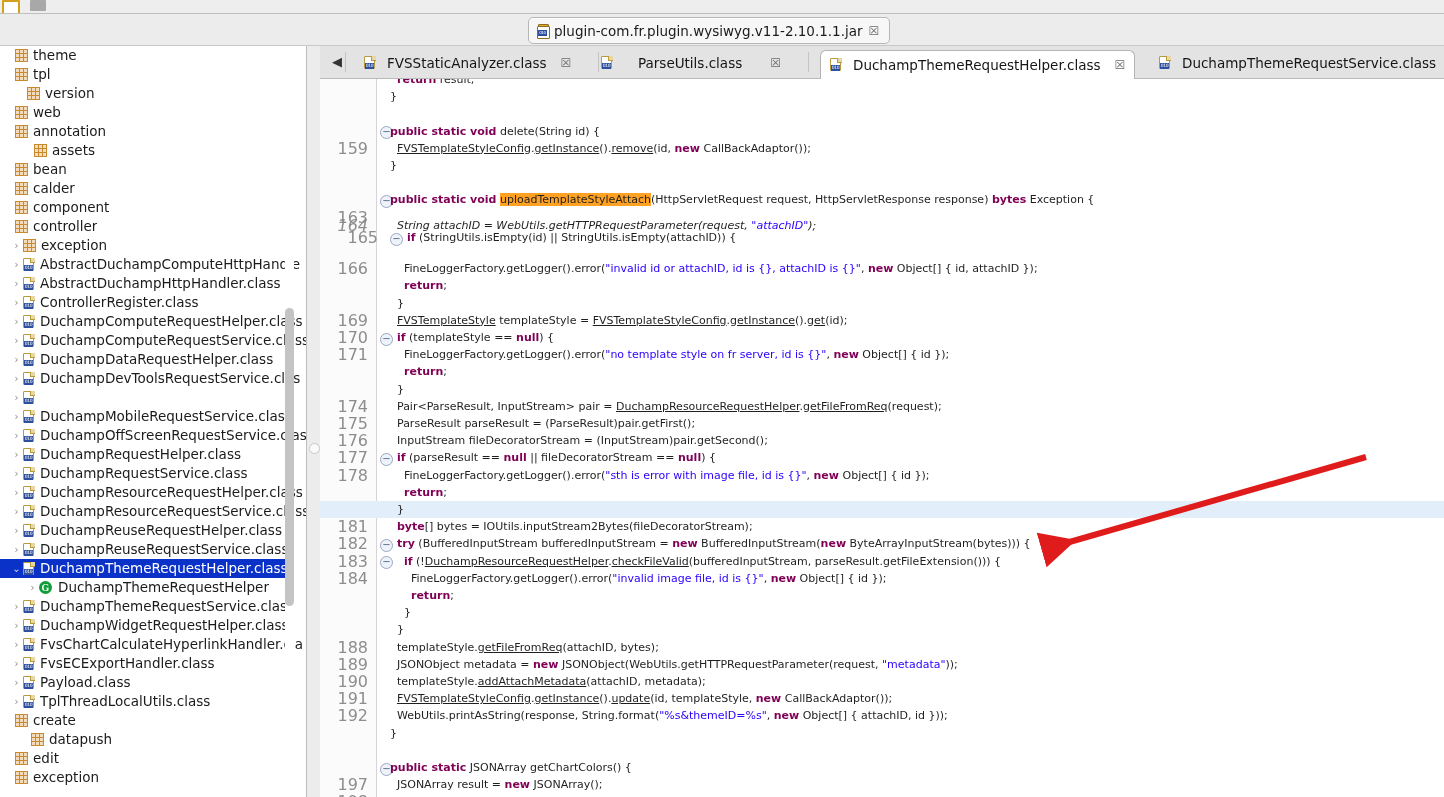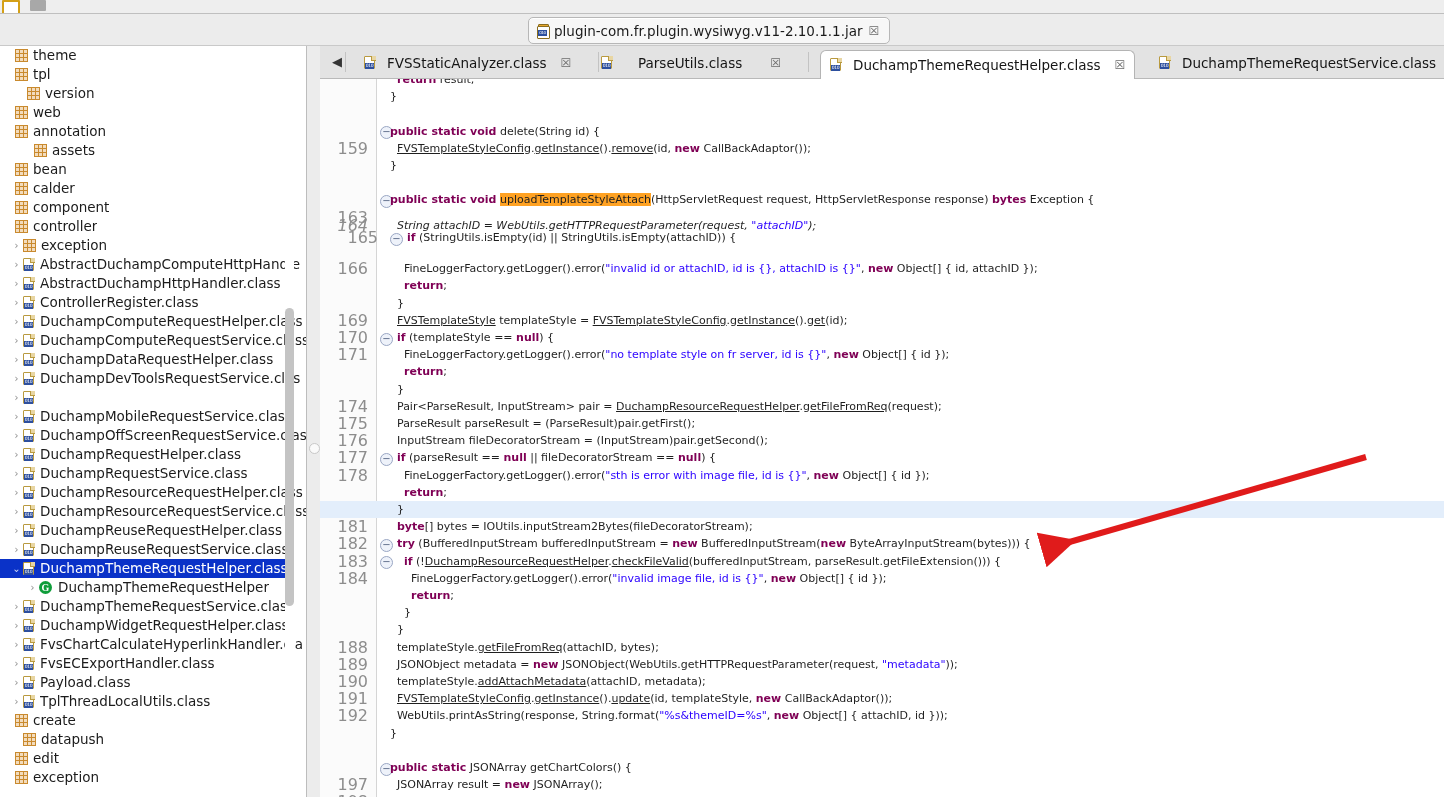--- a/index.html
+++ b/index.html
@@ -456,21 +456,21 @@
           <span class="twisty"></span>
           <span class="pkg-ico">
             <span class="g"></span>
             <span class="hv h1"></span>
             <span class="hv h2"></span>
             <span class="hv v1"></span>
             <span class="hv v2"></span>
           </span>
           <span class="lbl">create</span>
         </div>
-        <div class="node" style="top: 684px; padding-left: 2px; position: absolute; left: 8px; width: 306px; text-align: right;">
+        <div class="node" style="top: 684px; padding-left: 2px; position: absolute; left: 16px; width: 306px; text-align: right;">
           <span class="twisty"></span>
           <span class="pkg-ico">
             <span class="g"></span>
             <span class="hv h1"></span>
             <span class="hv h2"></span>
             <span class="hv v1"></span>
             <span class="hv v2"></span>
           </span>
           <span class="lbl">datapush</span>
         </div>

